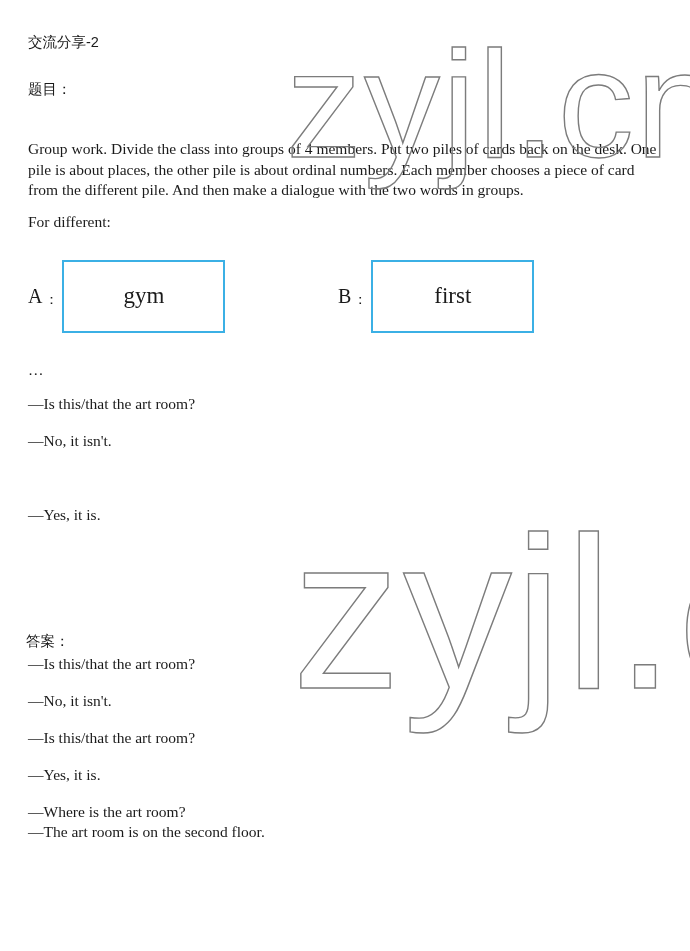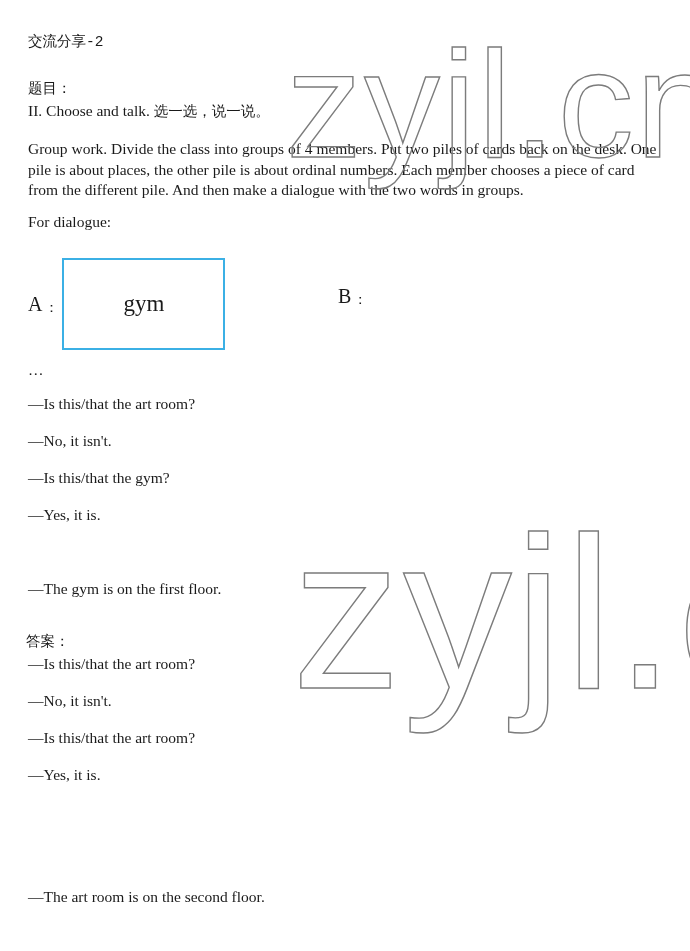--- a/index.html
+++ b/index.html
@@ -49,21 +49,21 @@
 
   .line {
     position: absolute;
     left: 28px;
     white-space: nowrap;
     font-size: 15.5px;
     line-height: 20px;
   }
 
   .cjk {
-    font-family: Liberation Mono, monospace;
+    font-family: Liberation Sans, sans-serif;
     font-size: 14.5px;
   }
 
   .doc-title {
     top: 32px;
   }
   .prompt-label {
     top: 66px;
     margin-top: 13px;
   }
@@ -120,21 +120,21 @@
   .card-colon {
     font-family: "DejaVu Sans", "Liberation Sans", sans-serif;
     font-size: 14px;
     line-height: 76px;
     margin-right: 4px;
     position: relative;
     top: 3px;
   }
   .card-box {
     width: 163px;
-    height: 92px;
+    height: 73px;
     box-sizing: border-box;
     border: 2px solid #3bb0e5;
     background: transparent;
     display: flex;
     align-items: center;
     justify-content: center;
   }
   .card-word {
     font-family: "Liberation Serif", "DejaVu Serif", serif;
     font-size: 23px;
@@ -159,56 +159,55 @@
 </style>
 </head>
 <body>
 
 <div class="page">
 
   <div class="line doc-title cjk">交流分享-2</div>
 
   <div class="line prompt-label cjk">题目：</div>
 
-  <div class="line instruction">
-    <span class="en">II. Choose and talk. </span><span class="zh">选一选，说一说。</span>
-  </div>
 
   <div class="paragraph">Group work. Divide the class into groups of 4 members. Put two piles of cards back on the desk. One pile is about places, the other pile is about ordinal numbers. Each member chooses a piece of card from the different pile. And then make a dialogue with the two words in groups.</div>
 
-  <div class="line for-reference">For dialogue:</div>
+  <div class="line for-reference">For different:</div>
 
   <div class="cards">
 
     <div class="card-group" id="card-group-a">
       <span class="card-letter">A</span>
       <span class="card-colon">：</span>
       <div class="card-box">
         <span class="card-word">gym</span>
       </div>
     </div>
 
     <div class="card-group" id="card-group-b">
       <span class="card-letter">B</span>
       <span class="card-colon">：</span>
+      <div class="card-box">
+        <span class="card-word">first</span>
+      </div>
     </div>
 
   </div>
 
   <div class="dialogue-line ellipsis-line" style="top:360px">…</div>
   <div class="dialogue-line" style="top:394px">—Is this/that the art room?</div>
   <div class="dialogue-line" style="top:431px">—No, it isn't.</div>
-  <div class="dialogue-line" style="top:468px">—Is this/that the gym?</div>
   <div class="dialogue-line" style="top:505px">—Yes, it is.</div>
-  <div class="dialogue-line" style="top:579px">—The gym is on the first floor.</div>
 
   <div class="answer-label cjk" style="top:632px">答案：</div>
 
   <div class="dialogue-line" style="top:654px">—Is this/that the art room?</div>
   <div class="dialogue-line" style="top:691px">—No, it isn't.</div>
   <div class="dialogue-line" style="top:728px">—Is this/that the art room?</div>
   <div class="dialogue-line" style="top:765px">—Yes, it is.</div>
-  <div class="dialogue-line" style="top:887px">—The art room is on the second floor.</div>
+  <div class="dialogue-line" style="top:802px">—Where is the art room?</div>
+  <div class="dialogue-line" style="top:822px">—The art room is on the second floor.</div>
 
 </div>
 
 <div class="watermark" id="wm-top">zyjl.cn</div>
 <div class="watermark" id="wm-bottom">zyjl.c</div>
 
 </body></html>

